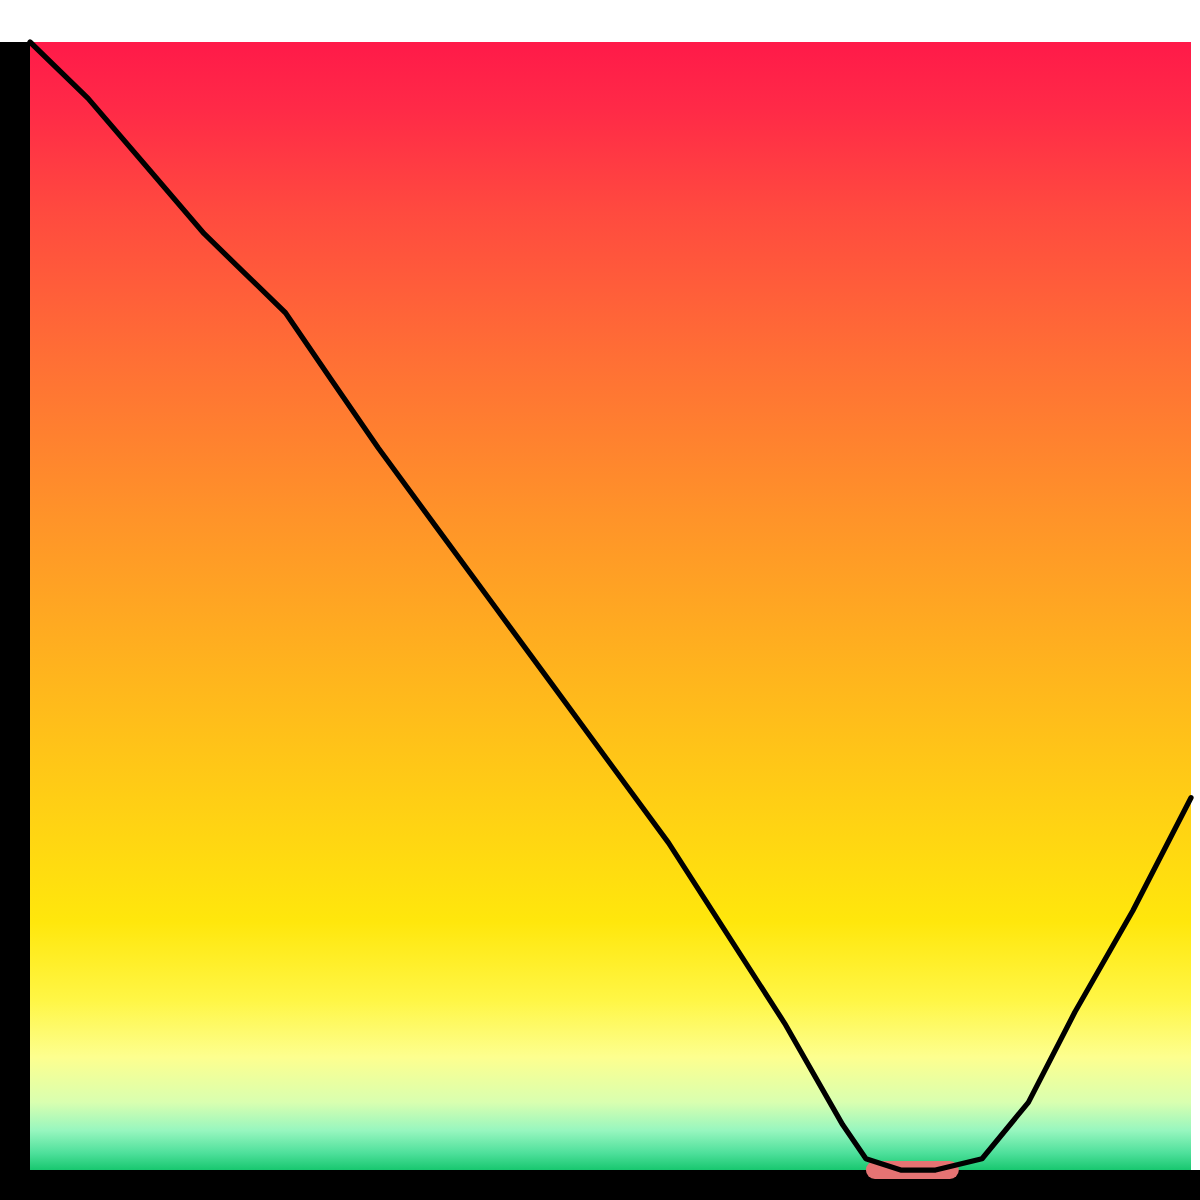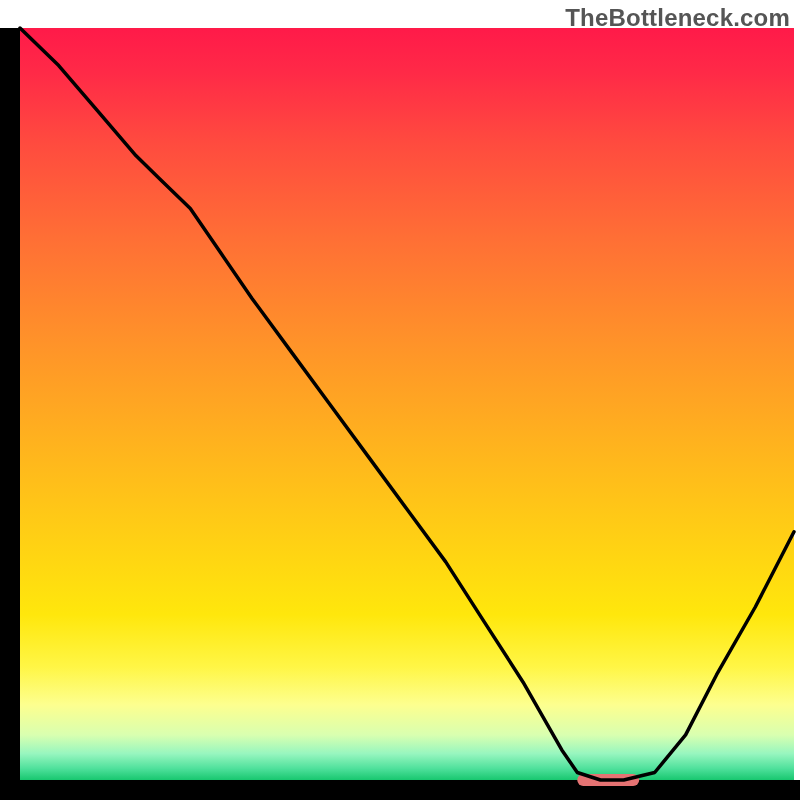--- a/index.html
+++ b/index.html
@@ -27,21 +27,20 @@
     user-select: none;
   }
   svg {
     display: block;
   }
 </style>
 </head>
 <body>
 
 <div class="chart-wrap">
-  <div class="watermark">TheBottleneck.com</div>
 
   <svg id="chart-svg" width="800" height="800" viewBox="0 0 800 800">
     <defs>
       <linearGradient id="bg-grad" x1="0" y1="0" x2="0" y2="1">
           <stop offset="0.00%" stop-color="#ff1a49"></stop>
           <stop offset="6.00%" stop-color="#ff2a47"></stop>
           <stop offset="15.00%" stop-color="#ff4a3f"></stop>
           <stop offset="28.00%" stop-color="#ff6f35"></stop>
           <stop offset="42.00%" stop-color="#ff9329"></stop>
           <stop offset="55.00%" stop-color="#ffb21e"></stop>

